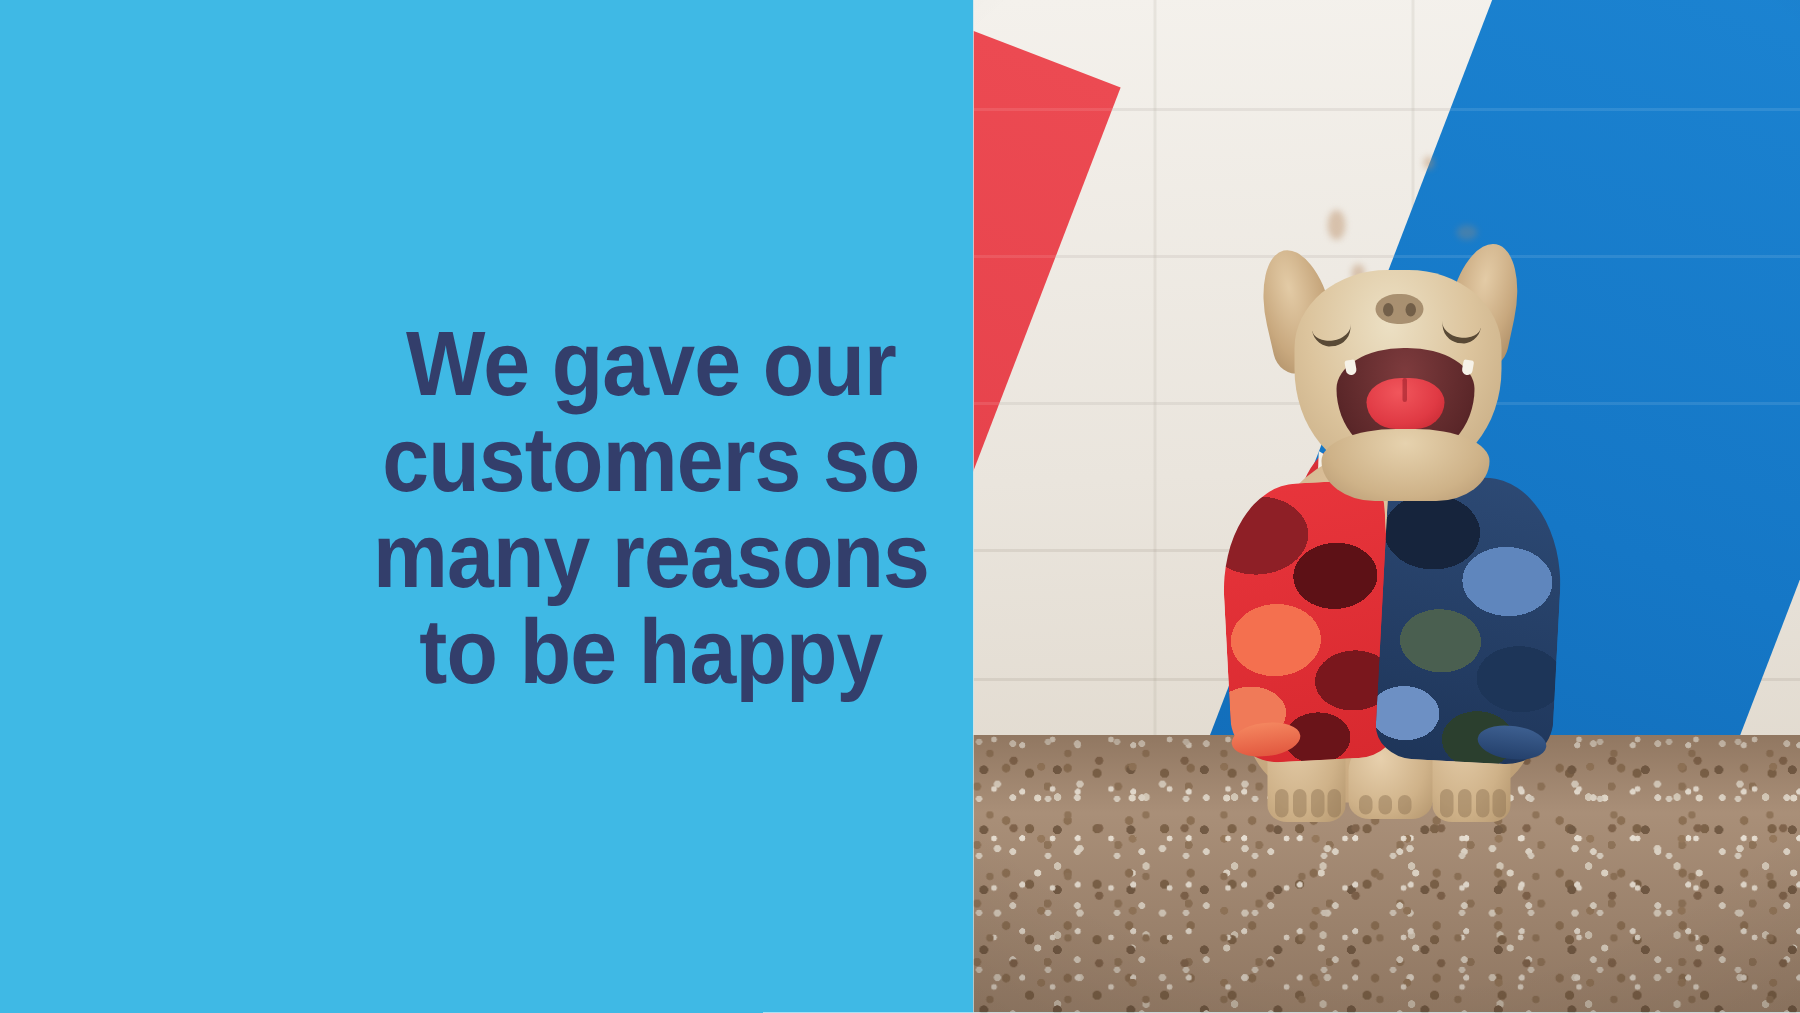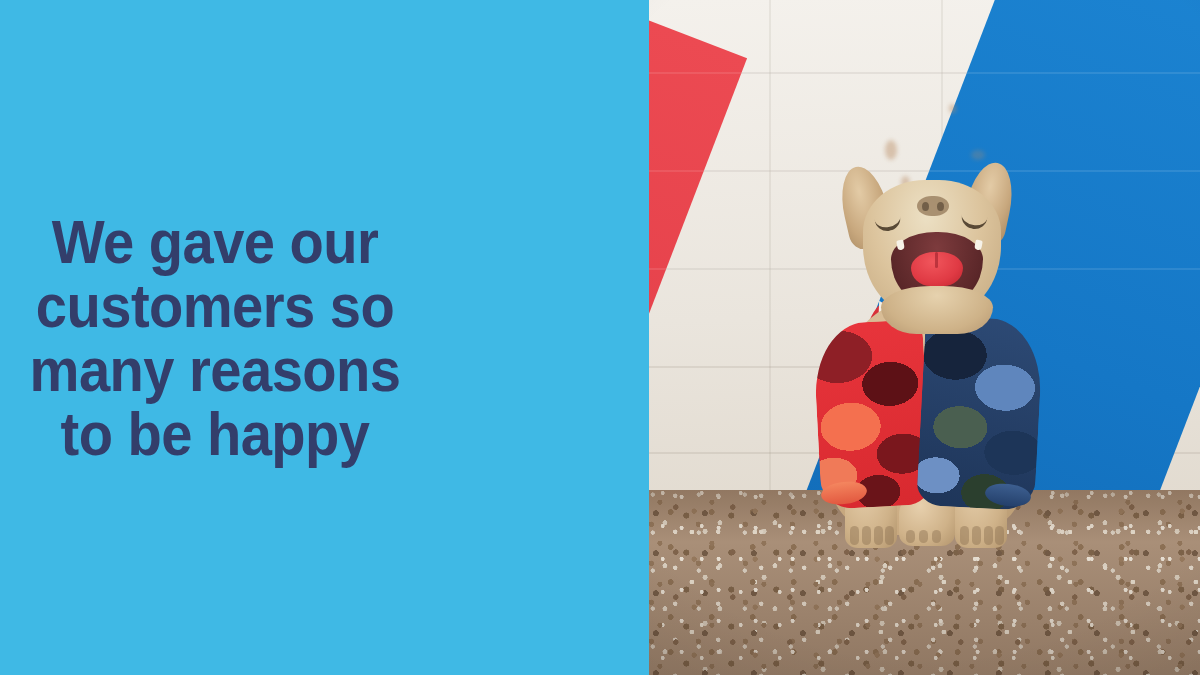--- a/index.html
+++ b/index.html
@@ -20,21 +20,21 @@
 
   
   #text-panel {
     position: absolute;
     left: 0; top: 0;
     width: 649px;
     height: 675px;
     background: #3fb9e5;
     display: flex;
     align-items: center;
-    justify-content: flex-start;
+    justify-content: flex-end;
   }
 
   #headline {
     width: 430px;
     margin: 0;
     text-align: center;
     color: #333e6b;
     font-family: "Liberation Sans Narrow", "Liberation Sans", sans-serif;
     font-size: 61px;
     line-height: 64px;

